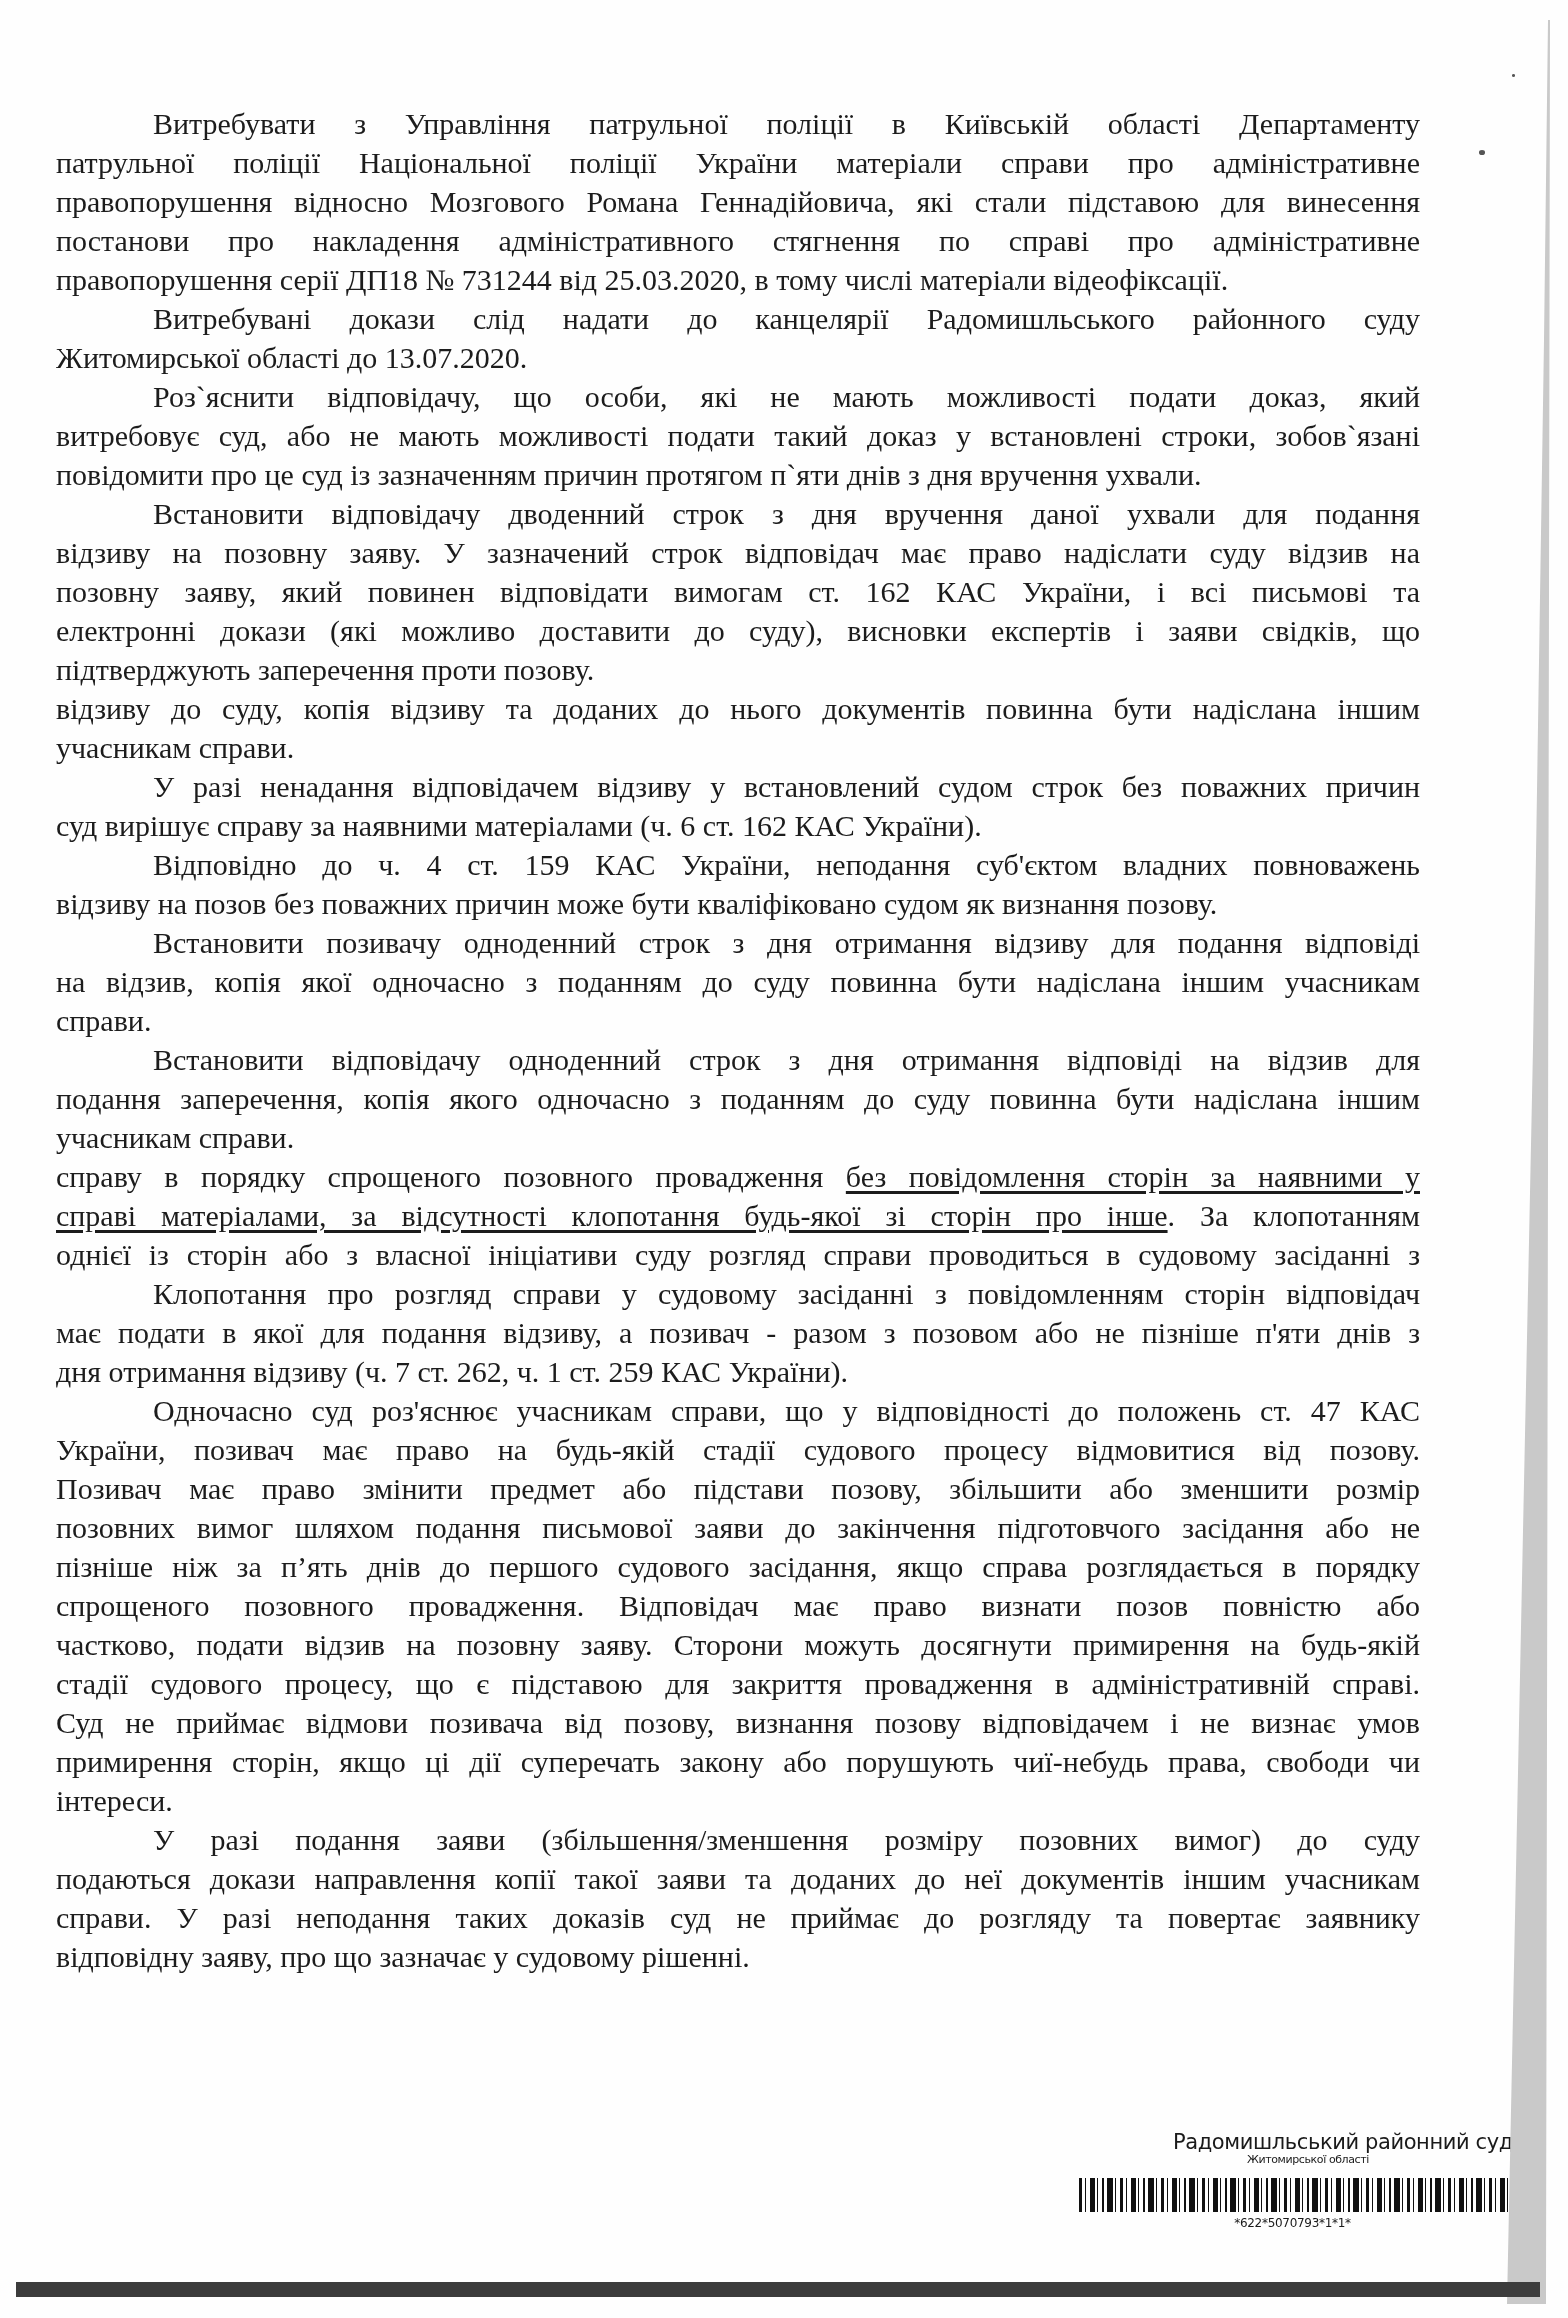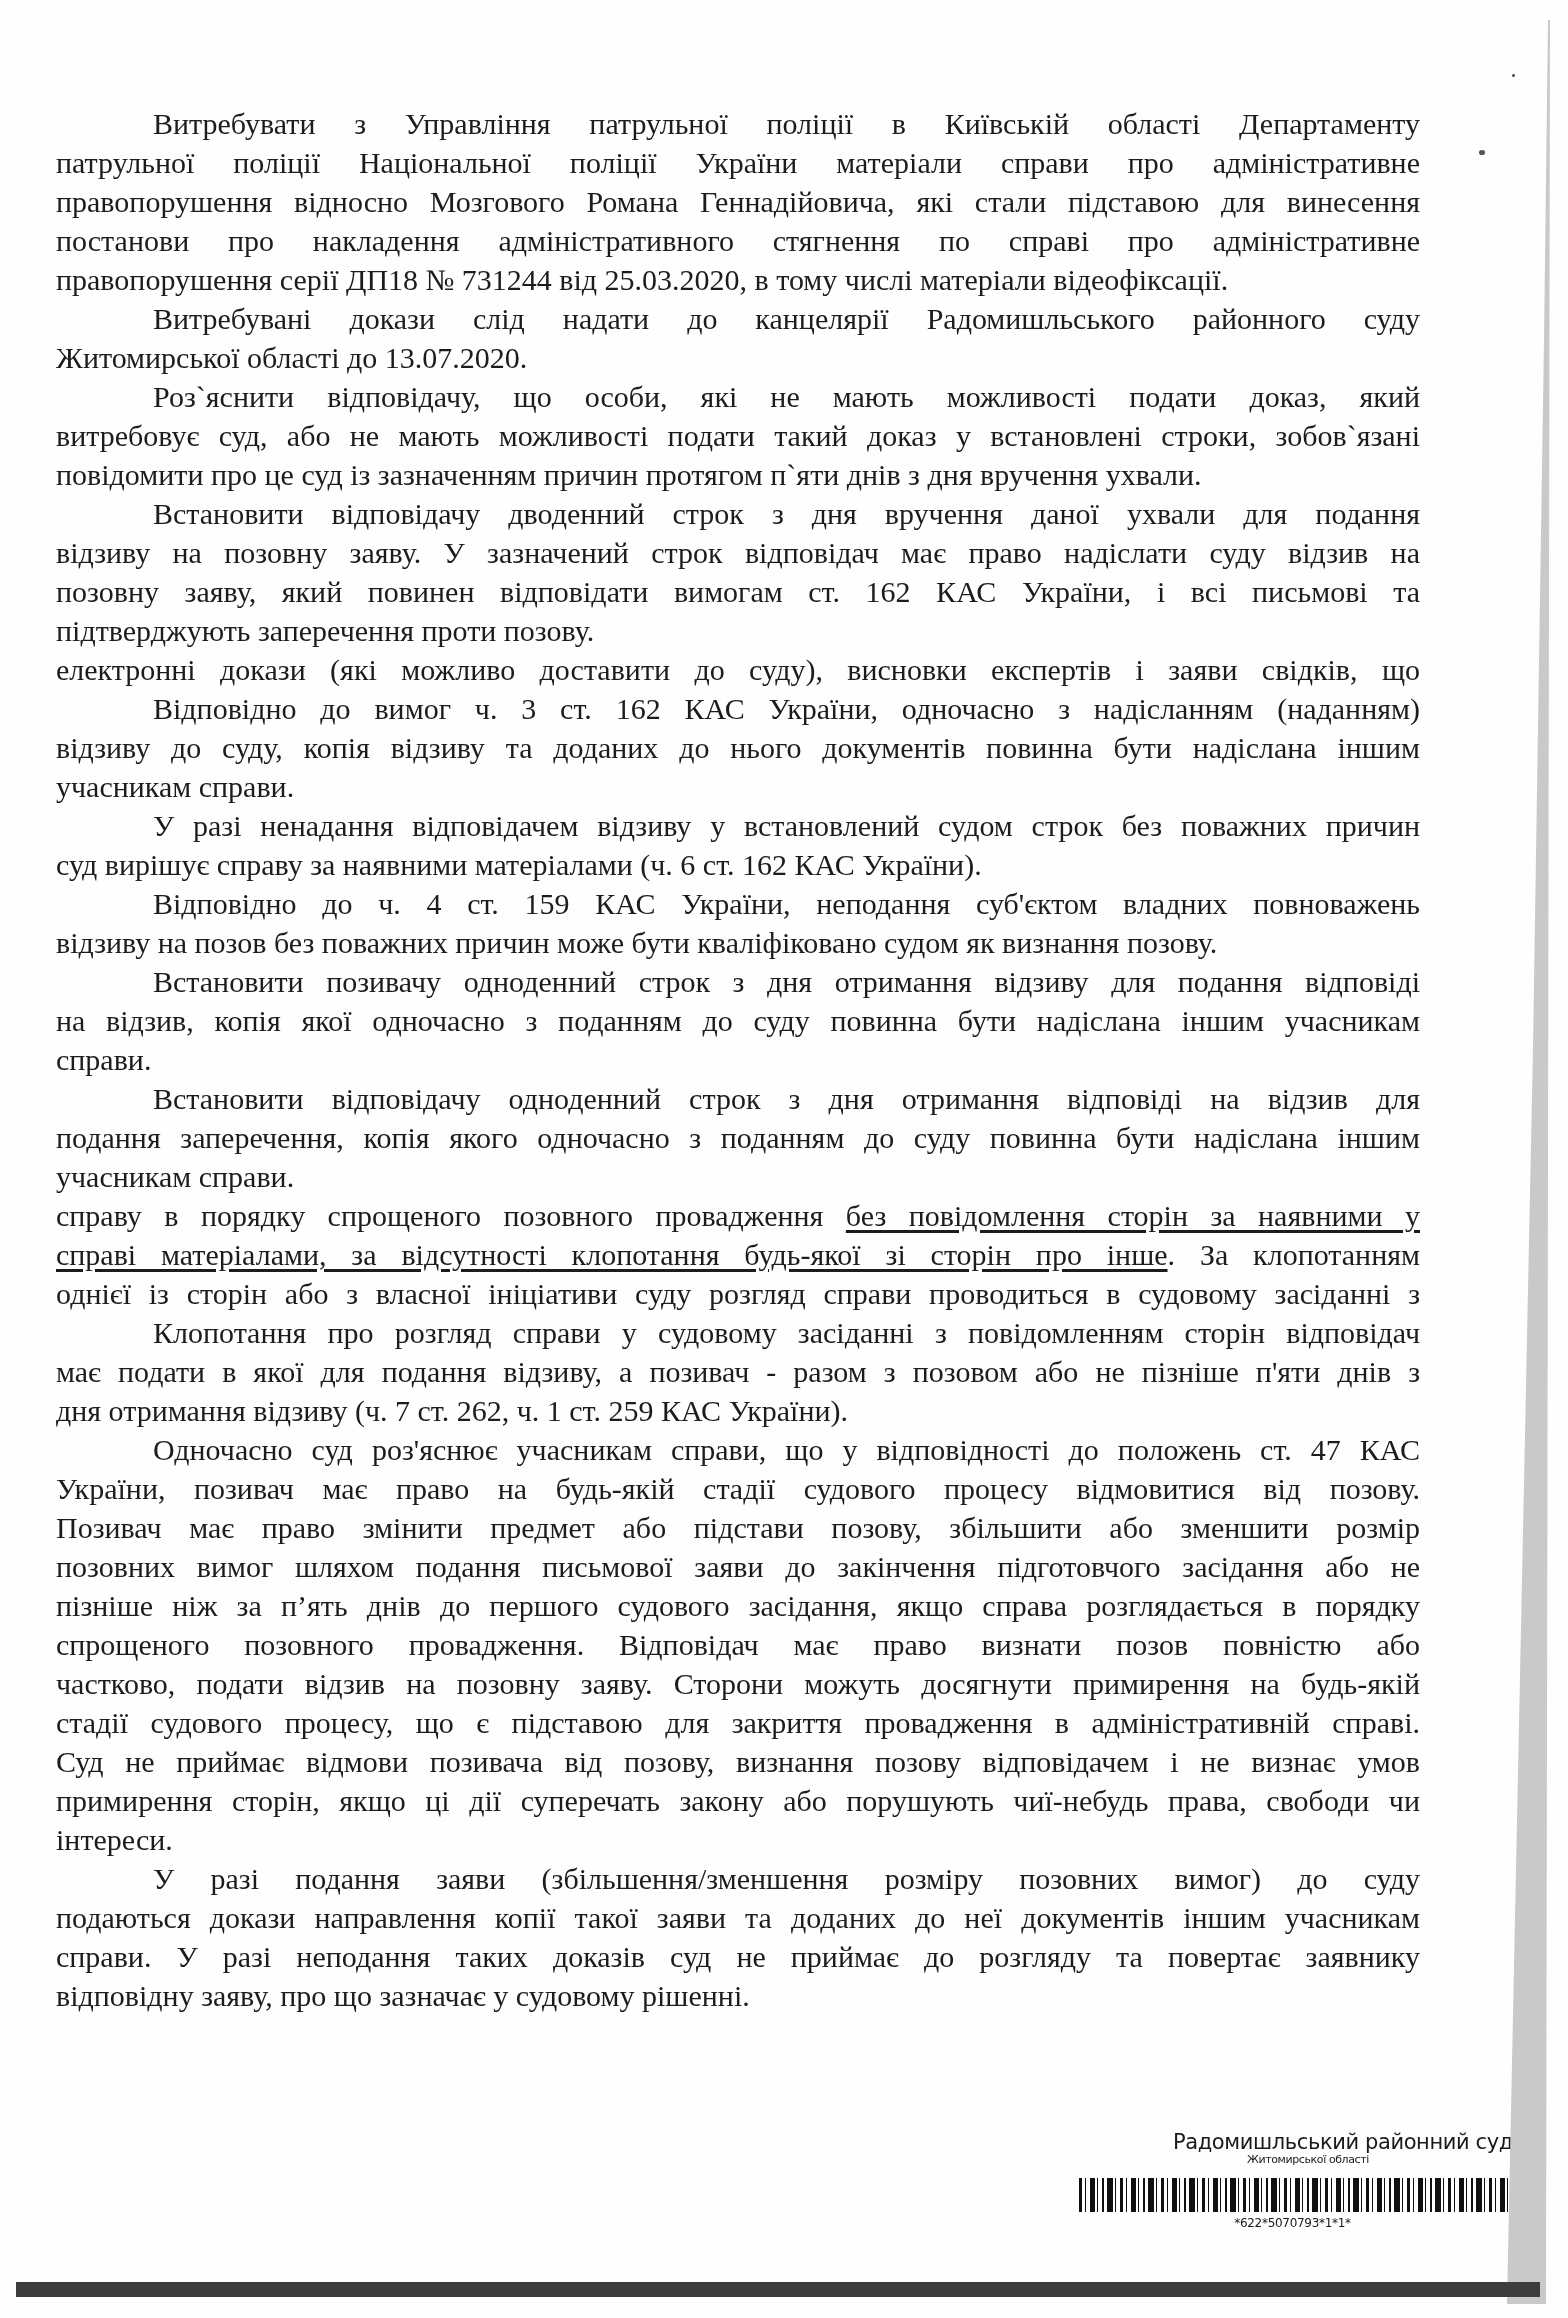--- a/index.html
+++ b/index.html
@@ -84,25 +84,24 @@
       </div>
       <div>
         <div class="line indent"><span>Роз`яснити відповідачу, що особи, які не мають можливості подати доказ, який</span></div>
         <div class="line"><span>витребовує суд, або не мають можливості подати такий доказ у встановлені строки, зобов`язані</span></div>
         <div class="line last"><span>повідомити про це суд із зазначенням причин протягом п`яти днів з дня вручення ухвали.</span></div>
       </div>
       <div>
         <div class="line indent"><span>Встановити відповідачу дводенний строк з дня вручення даної ухвали для подання</span></div>
         <div class="line"><span>відзиву на позовну заяву. У зазначений строк відповідач має право надіслати суду відзив на</span></div>
         <div class="line"><span>позовну заяву, який повинен відповідати вимогам ст. 162 КАС України, і всі письмові та</span></div>
+        <div class="line"><span>електронні докази (які можливо доставити до суду), висновки експертів і заяви свідків, що</span></div>
         <div class="line last"><span>підтверджують заперечення проти позову.</span></div>
-        <div class="line"><span>електронні докази (які можливо доставити до суду), висновки експертів і заяви свідків, що</span></div>
       </div>
       <div>
-        <div class="line indent"><span>Відповідно до вимог ч. 3 ст. 162 КАС України, одночасно з надісланням (наданням)</span></div>
         <div class="line"><span>відзиву до суду, копія відзиву та доданих до нього документів повинна бути надіслана іншим</span></div>
         <div class="line last"><span>учасникам справи.</span></div>
       </div>
       <div>
         <div class="line indent"><span>У разі ненадання відповідачем відзиву у встановлений судом строк без поважних причин</span></div>
         <div class="line last"><span>суд вирішує справу за наявними матеріалами (ч. 6 ст. 162 КАС України).</span></div>
       </div>
       <div>
         <div class="line indent"><span>Відповідно до ч. 4 ст. 159 КАС України, неподання суб'єктом владних повноважень</span></div>
         <div class="line last"><span>відзиву на позов без поважних причин може бути кваліфіковано судом як визнання позову.</span></div>

